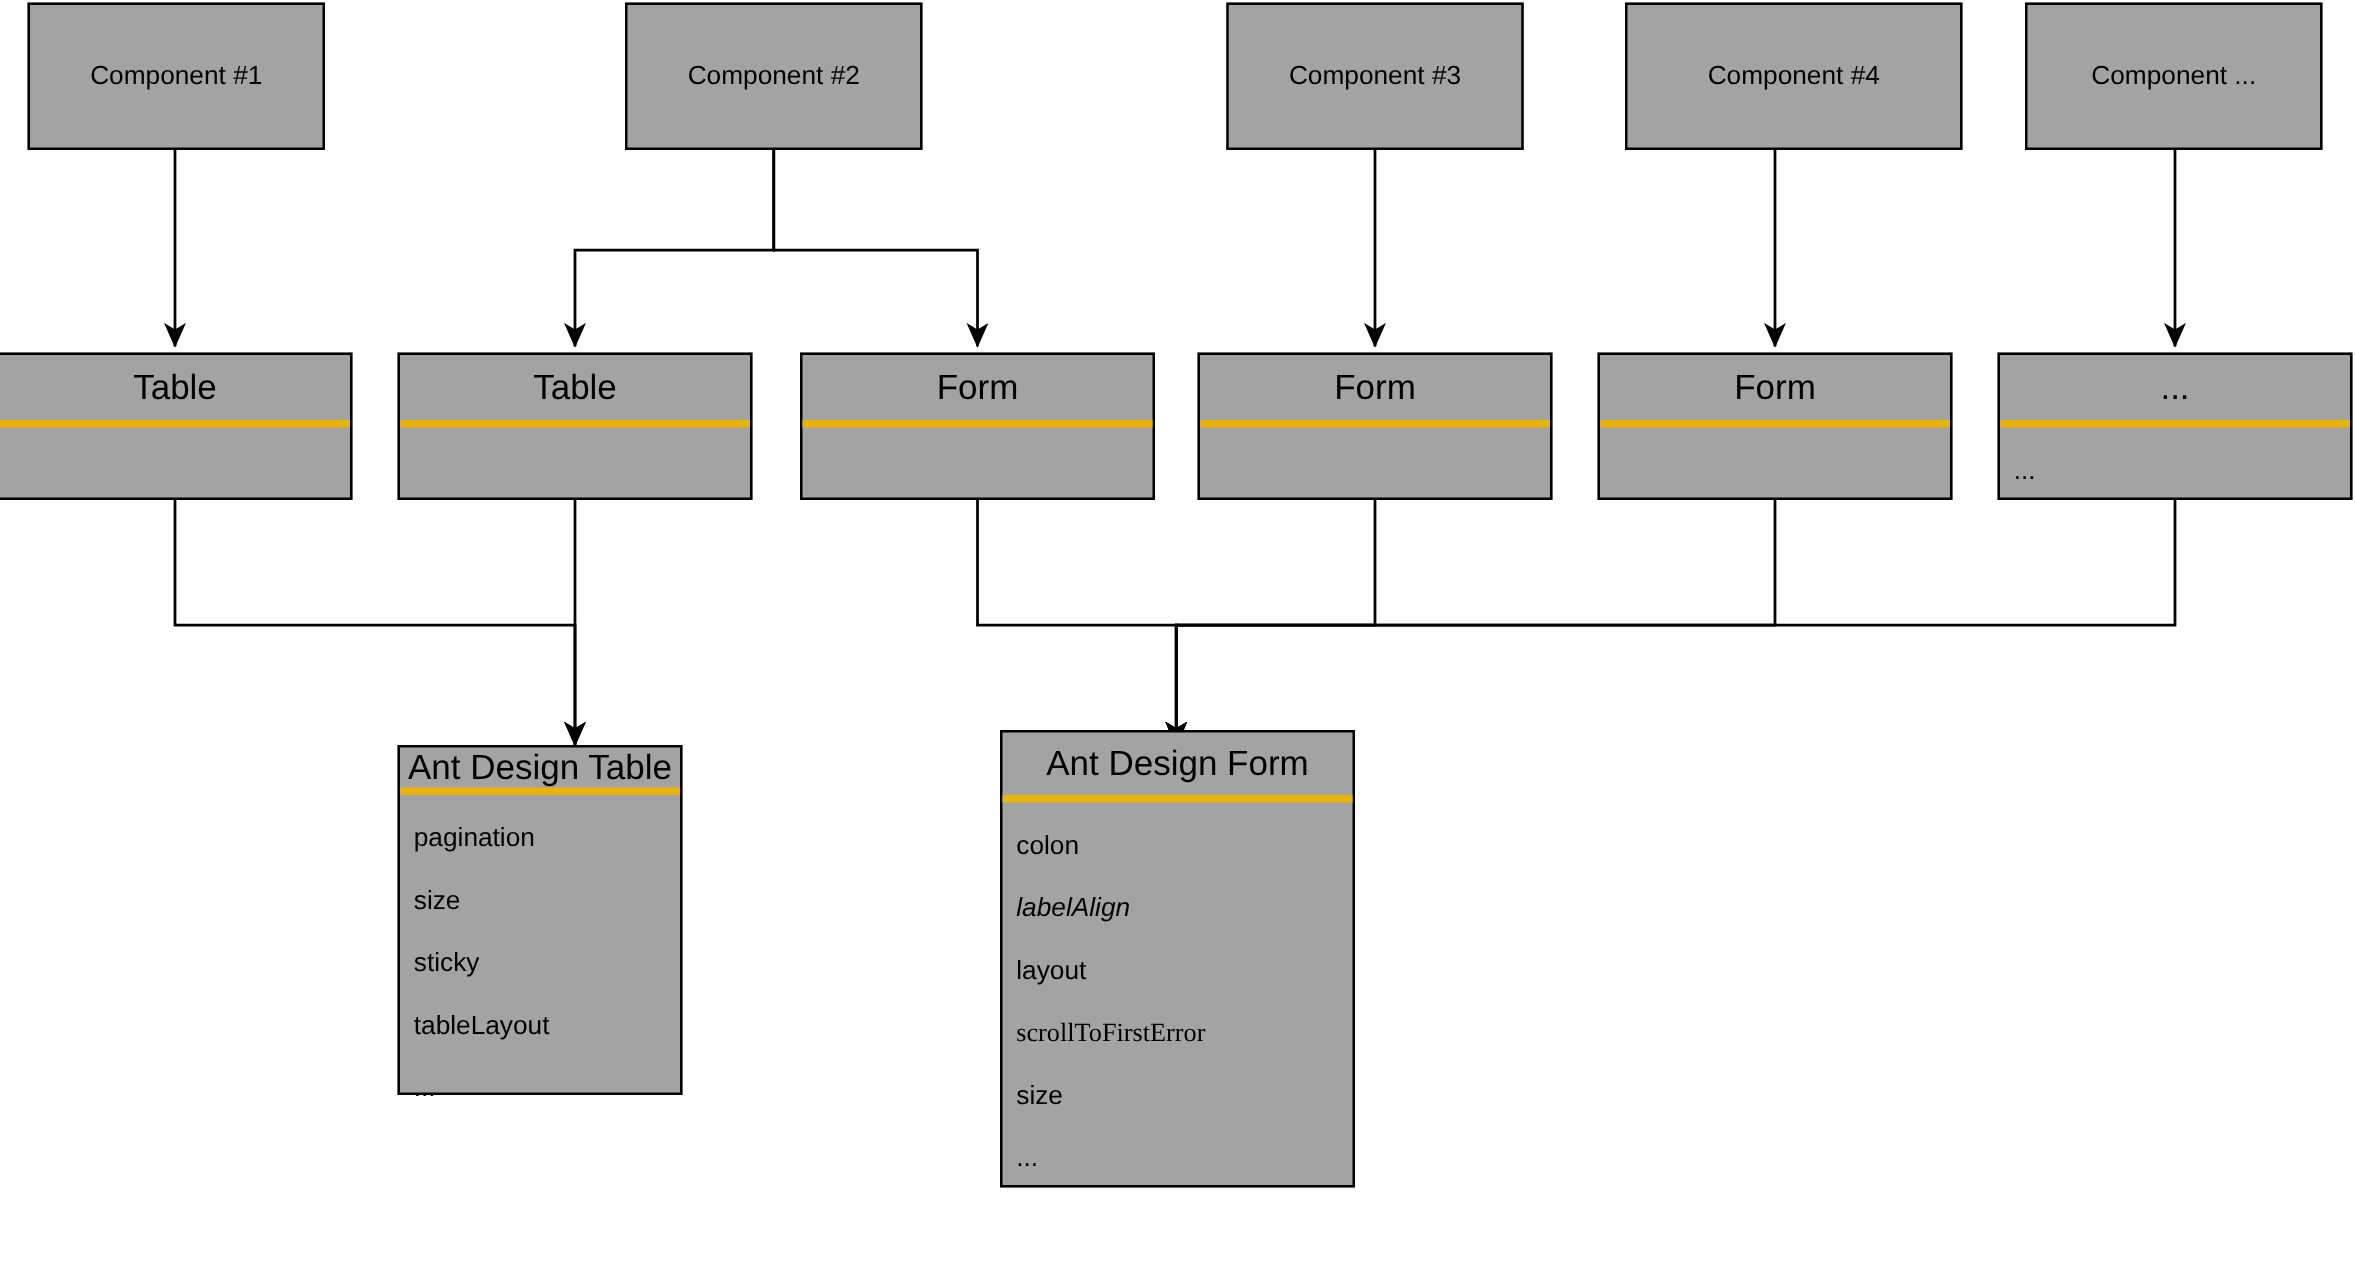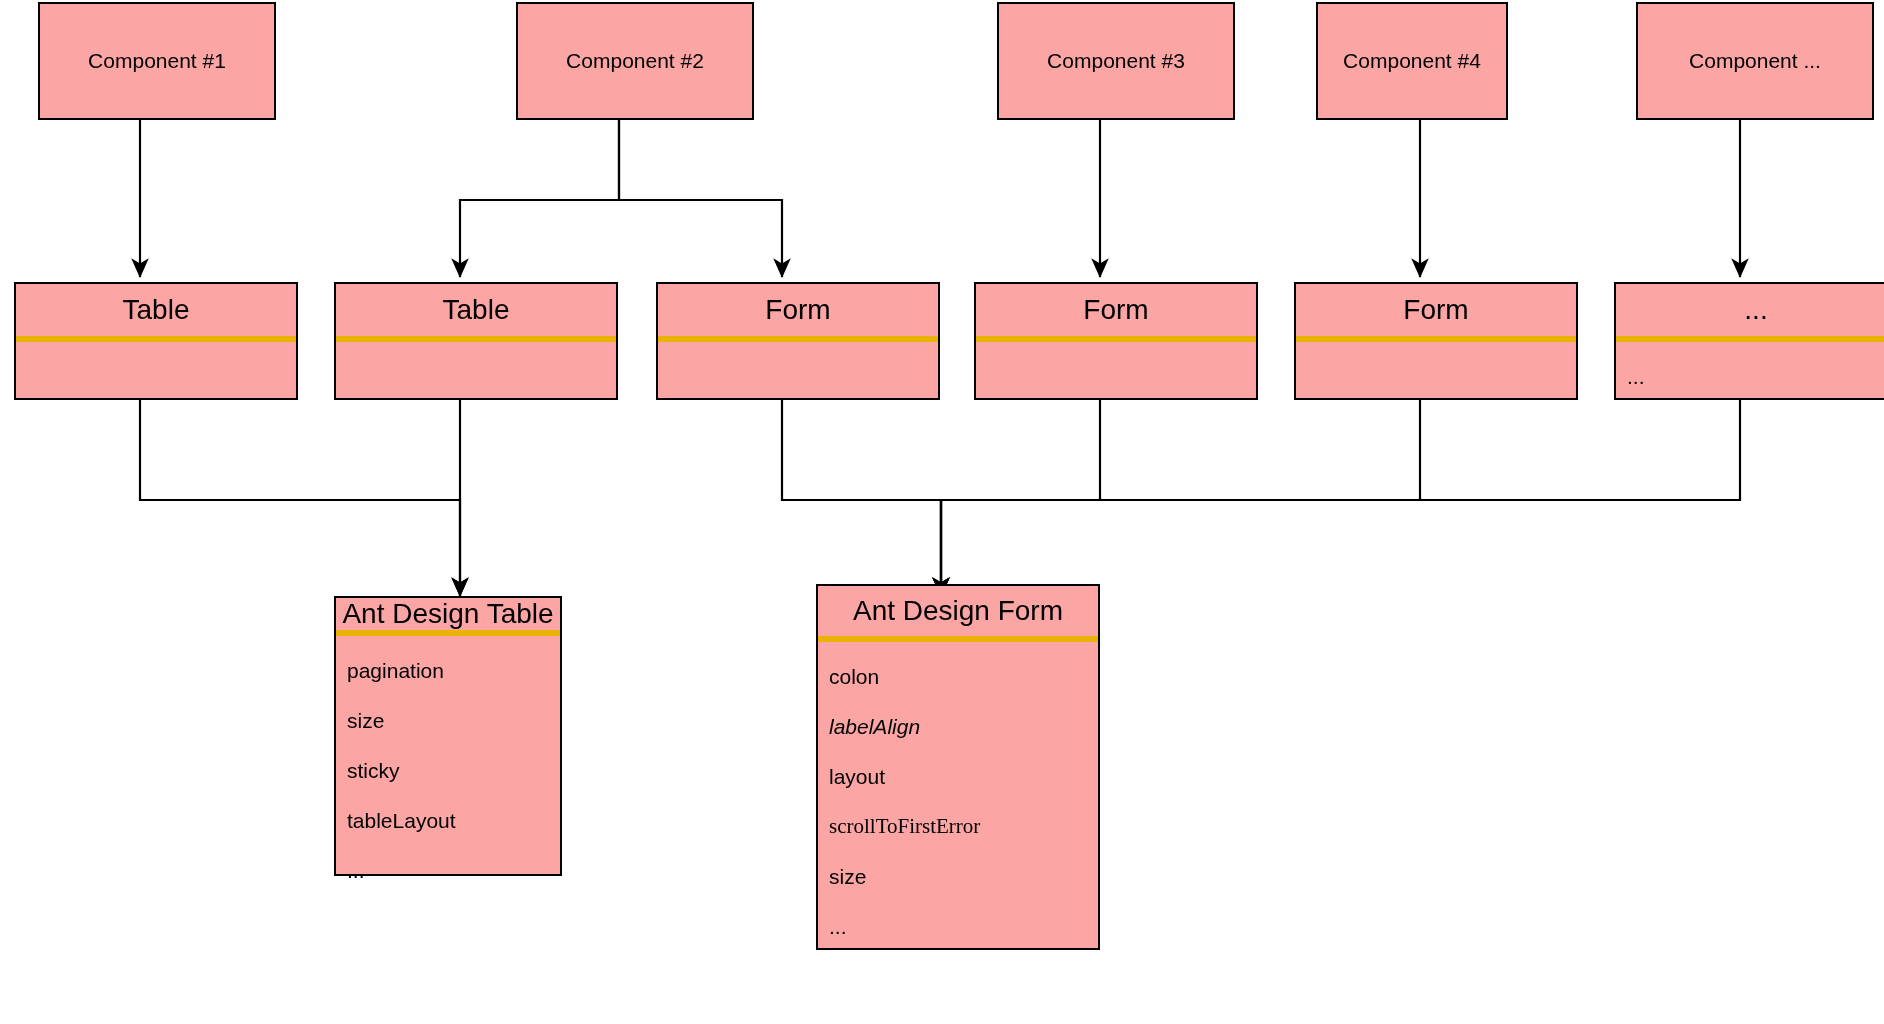--- a/index.html
+++ b/index.html
@@ -24,24 +24,23 @@
     left: 0;
     top: 0;
     width: 1884px;
     height: 1024px;
     pointer-events: none;
   }
   .node {
     position: absolute;
     box-sizing: border-box;
     border: 2px solid #000000;
-    background: #fca5a5;
+    background: #a3a3a3;
     display: flex;
     flex-direction: column;
-    margin-left: 16px;
   }
   .node-plain {
     align-items: center;
     justify-content: center;
   }
   .node-plain .node-title {
     font-size: 21px;
     line-height: 1.2;
     color: #000000;
     text-align: center;
@@ -128,21 +127,21 @@
   </div>
 
   <div class="node node-plain" style="left:500px; top:2px; width:238px; height:118px;">
     <div class="node-title">Component #2</div>
   </div>
 
   <div class="node node-plain" style="left:981px; top:2px; width:238px; height:118px;">
     <div class="node-title">Component #3</div>
   </div>
 
-  <div class="node node-plain" style="left:1300px; top:2px; width:192px; height:118px;">
+  <div class="node node-plain" style="left:1300px; top:2px; width:270px; height:118px;">
     <div class="node-title">Component #4</div>
   </div>
 
   <div class="node node-plain" style="left:1620px; top:2px; width:238px; height:118px;align-items:center;">
     <div class="node-title">Component ...</div>
   </div>
 
   <div class="node" style="left:-2px; top:282px; width:284px; height:118px;">
     <div class="node-head" style="height:58px;">Table</div>
     <div class="node-body empty-body"></div>

